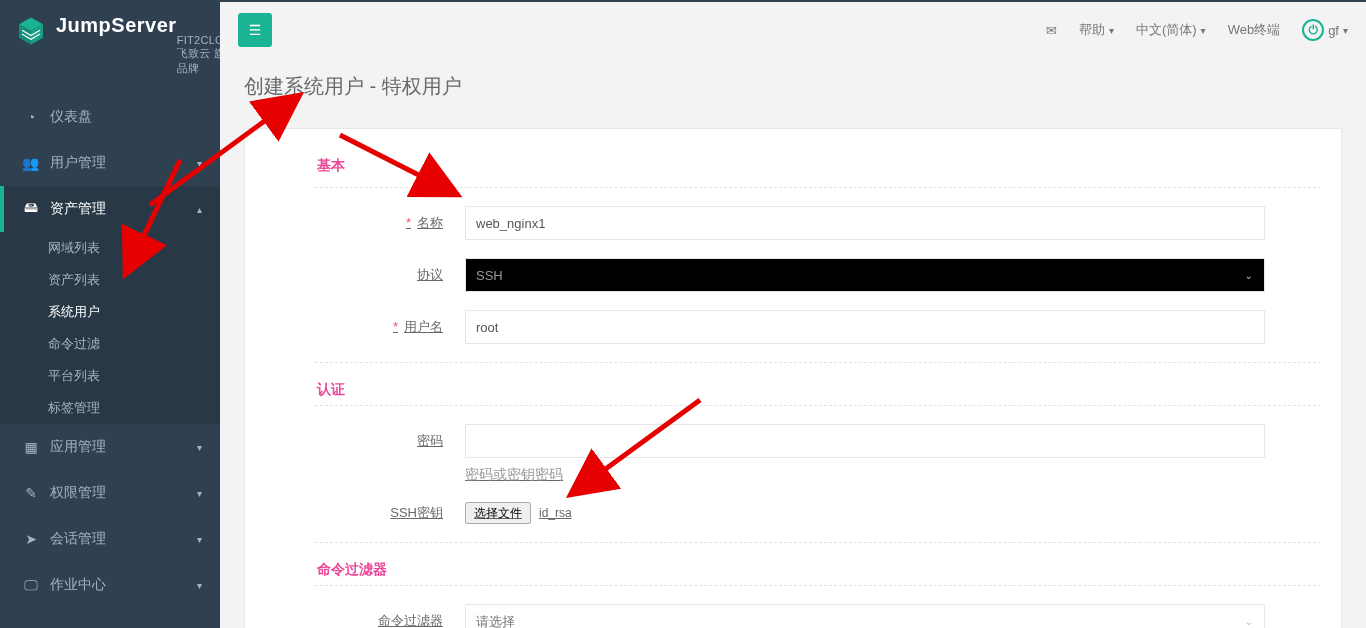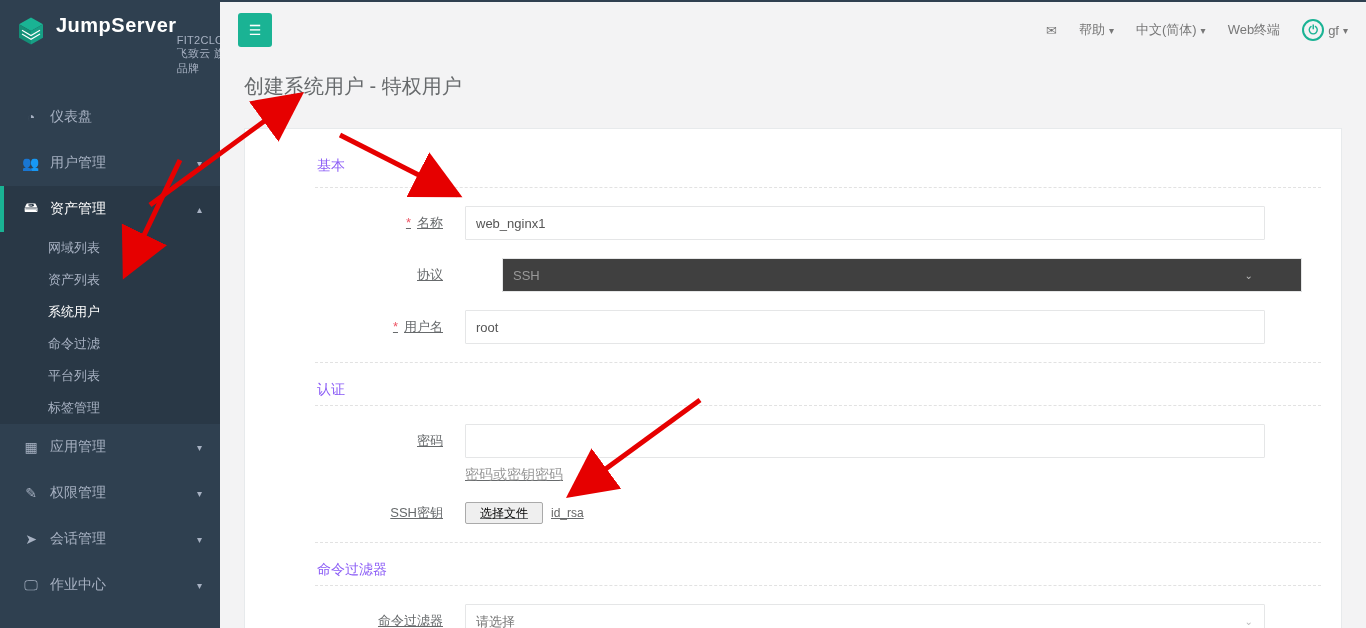--- a/index.html
+++ b/index.html
@@ -115,22 +115,22 @@
   padding: 14px 24px;
   overflow-y: auto;
 }
 .panel {
   background: #fff;
   border: 1px solid #e7eaec;
   padding: 20px 20px 20px 70px;
 }
 .section-title {
   font-size: 14px;
-  font-weight: 400;
-  color: #8b5cf6;
+  font-weight: 700;
+  color: #ec4899;
   margin: 8px 0 6px 0;
   padding-left: 2px;
 }
 .sep {
   height: 1px;
   border-top: 1px dashed #e2e2e2;
   margin: 12px 0 18px 0;
 }
 .form-row {
   display: flex;
@@ -151,31 +151,31 @@
 .text-input, .select-input {
   width: 100%;
   height: 34px;
   border: 1px solid #e5e6e7;
   padding: 8px 10px;
   font-size: 13px;
   color: #555;
   background: #fff;
   border-radius: 1px;
 }
-.select-input.disabled { background: #404040; color: #999; position: relative; margin-left: 37px; }
+.select-input.disabled { background: #000000; color: #999; position: relative; }
 .select-wrap { position: relative; }
 .select-chev { position: absolute; right: 12px; top: 50%; transform: translateY(-50%); font-size: 10px; color: #bbb; pointer-events: none;}
 .help-text { font-size: 14px; color: #999; margin-top: 8px; }
 .file-row { display: flex; align-items: center; gap: 8px; }
 .file-btn {
   height: 22px;
   border: 1px solid #aaa;
   background: #efefef;
   font-size: 12px;
-  padding: 0 14px;
+  padding: 0 8px;
   cursor: pointer;
   border-radius: 2px;
 }
 .file-name { font-size: 12px; color: #666; }
 
 .arrows { position: absolute; left:0; top:0; width:1366px; height:628px; pointer-events:none; }
 </style>
 </head>
 <body>
 

